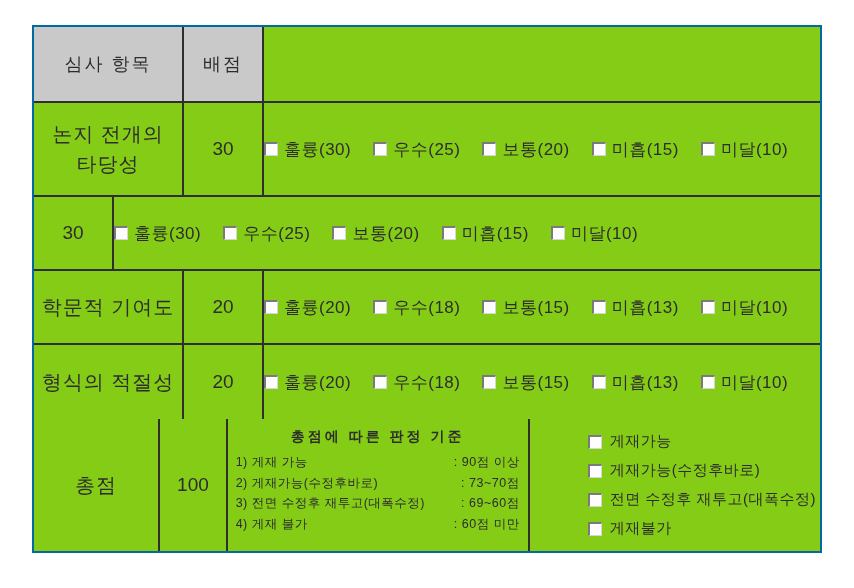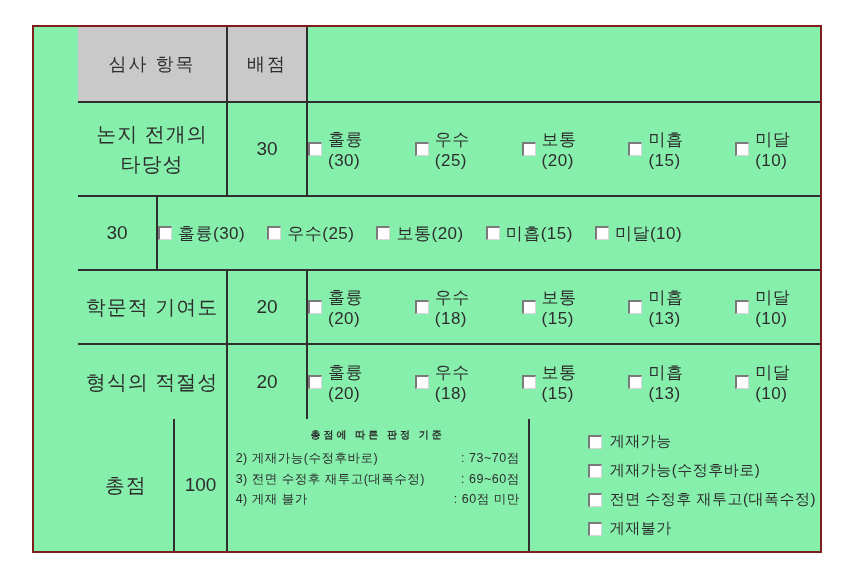--- a/index.html
+++ b/index.html
@@ -1,20 +1,20 @@
 <!DOCTYPE html>
 <html><head>
 <meta charset="utf-8">
 <style>
   * { margin:0; padding:0; box-sizing:border-box; }
   html,body { width:854px; height:588px; background:#ffffff; overflow:hidden;
               font-family:"Liberation Sans","DejaVu Sans",sans-serif; color:#2d2d2d; }
 
   .tbl { position:absolute; left:32px; top:25px; width:790px;
-         border:2px solid #7f1d1d; background:#86efac;padding-left:44px; }
+         border:2px solid #0369a1; background:#84cc16; }
 
   .row { display:flex; border-bottom:2px solid #2f2f2f; align-items:stretch; }
   .row:last-child { border-bottom:none; }
 
   .cell { display:flex; align-items:center; justify-content:center; }
   .c1 { width:150px; border-right:2px solid #2f2f2f;
         font-size:20px; text-align:center; white-space:pre-line; line-height:1.5; letter-spacing:1px; }
   .c2 { width:80px; border-right:2px solid #2f2f2f; font-size:19px; }
   .c3 { flex:1; }
 
@@ -28,21 +28,21 @@
   .option { display:flex; align-items:center; gap:6px; font-size:17px; letter-spacing:0.5px; }
 
   .cb { width:14px; height:14px; background:#fdfdfd; flex:0 0 auto;
         border-top:2px solid #7a7a7a; border-left:2px solid #7a7a7a;
         border-right:1px solid #d6d6d6; border-bottom:1px solid #d6d6d6; }
 
   .total-row { height:132px; }
   .split { display:flex; align-items:stretch; padding:0; }
   .criteria { width:302px; border-right:2px solid #2f2f2f; padding:7px 8px 6px 8px;
               display:flex; flex-direction:column; justify-content:flex-start; }
-  .criteria-title { text-align:center; font-size:10px; font-weight:bold; letter-spacing:3px; margin:2px 0 6px 0; }
+  .criteria-title { text-align:center; font-size:14px; font-weight:bold; letter-spacing:3px; margin:2px 0 6px 0; }
   .criteria-item { display:flex; justify-content:space-between; font-size:12.5px;
                    line-height:1.65; letter-spacing:0.5px; white-space:nowrap; }
   .criteria-item .range { text-align:left; }
 
   .decisions { flex:1; display:flex; flex-direction:column; justify-content:space-around;
                padding:8px 4px 8px 12px; }
   .decision { display:flex; align-items:center; gap:8px; font-size:15px; letter-spacing:0.5px; white-space:nowrap;margin-left:46px; }
 </style>
 </head>
 <body>
@@ -188,20 +188,24 @@
   </div>
 </div>
 
   <div class="row total-row">
     <div class="cell c1">총점</div>
     <div class="cell c2">100</div>
     <div class="cell c3 split">
       <div class="criteria">
         <div class="criteria-title">총점에 따른 판정 기준</div>
         <div id="criteria-list">
+  <div class="criteria-item">
+    <span class="label">1) 게재 가능</span>
+    <span class="range">: 90점 이상</span>
+  </div>
 
   <div class="criteria-item">
     <span class="label">2) 게재가능(수정후바로)</span>
     <span class="range">: 73~70점</span>
   </div>
 
   <div class="criteria-item">
     <span class="label">3) 전면 수정후 재투고(대폭수정)</span>
     <span class="range">: 69~60점</span>
   </div>

